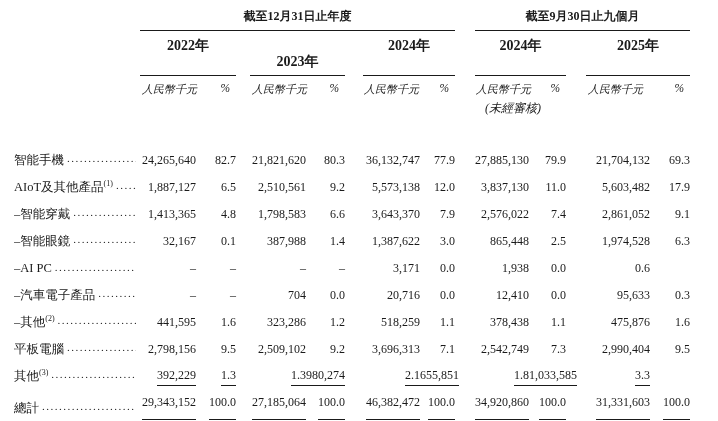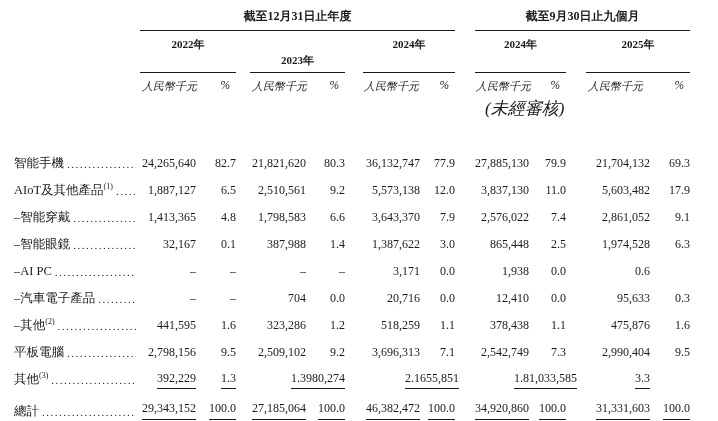--- a/index.html
+++ b/index.html
@@ -18,59 +18,59 @@
   }
   
   .thead { padding-top:8px; }
   .group {
     text-align:center; font-weight:bold; font-size:12px;
     border-bottom:1.5px solid #1a1a1a; padding-bottom:5px;
   }
   .g1 { grid-column:2 / span 6; }
   .g2 { grid-column:8 / span 4; margin-left:20px; }
   .year {
-    text-align:center; font-weight:bold; font-size:11px;
+    text-align:center; font-weight:bold; font-size:14px;
     border-bottom:1.2px solid #1a1a1a; padding:6px 0 4px;
   }
   .y1 { grid-column:2 / span 2; }
   .y2 { grid-column:4 / span 2; margin-left:14px;margin-top:16px; }
   .y3 { grid-column:6 / span 2; margin-left:18px; }
   .y4 { grid-column:8 / span 2; margin-left:20px; }
   .y5 { grid-column:10 / span 2; margin-left:20px; }
   .unit { font-style:italic; font-size:11px; padding-top:6px; white-space:nowrap; }
   .u1 { grid-column:2; padding-left:2px; }
   .u2 { grid-column:4; padding-left:16px; }
   .u3 { grid-column:6; padding-left:19px; }
   .u4 { grid-column:8; padding-left:21px; }
   .u5 { grid-column:10; padding-left:22px; }
   .pct { font-style:italic; font-size:11.5px; text-align:right; padding:6px 6px 0 0; }
   .p1 { grid-column:3; } .p2 { grid-column:5; } .p3 { grid-column:7; }
   .p4 { grid-column:9; } .p5 { grid-column:11; }
   .unaudited {
-    grid-column:8 / span 2; font-style:italic; font-size:17px;
+    grid-column:8 / span 2; font-style:italic; font-size:12px;
     padding:3px 0 0 30px; white-space:nowrap;
   }
   
   .tbody { margin-top:30px; }
   .trow { height:27px; align-items:center; }
   .trow.bold { margin-top:5px; }
   .cell { text-align:right; font-size:12px; white-space:nowrap; }
   .label-cell {
     text-align:left; font-size:12.5px;
-    display:flex; align-items:center; overflow:hidden;
+    display:flex; align-items:flex-start; overflow:hidden;
   }
   .lbl-text { white-space:nowrap; }
   .lbl-text sup { font-size:8px; }
   .dots {
     flex:1 1 auto; overflow:hidden; white-space:nowrap;
     letter-spacing:1.5px; margin:0 4px 0 3px; font-size:11px;
   }
   .num { display:inline-block; }
   .num.rule-single { border-bottom:1px solid #1a1a1a; padding-bottom:2px; }
-  .num.rule-double { border-bottom:3px double #1a1a1a; padding-bottom:3px; }
+  .num.rule-double { border-bottom:3px double #1a1a1a; padding-bottom:9px; }
   .trow.bold .cell, .trow.bold .lbl-text { font-weight:normal; }
 </style>
 </head>
 <body>
 
 <div class="page">
 
   <div class="grid thead">
     <div class="group g1">
       <span>截至12月31日止年度</span>

